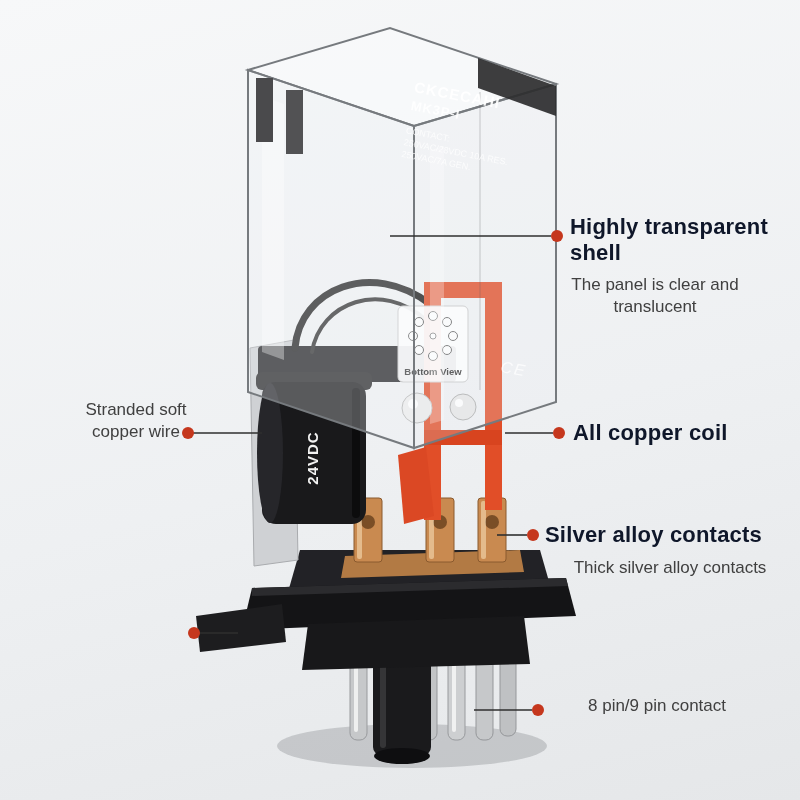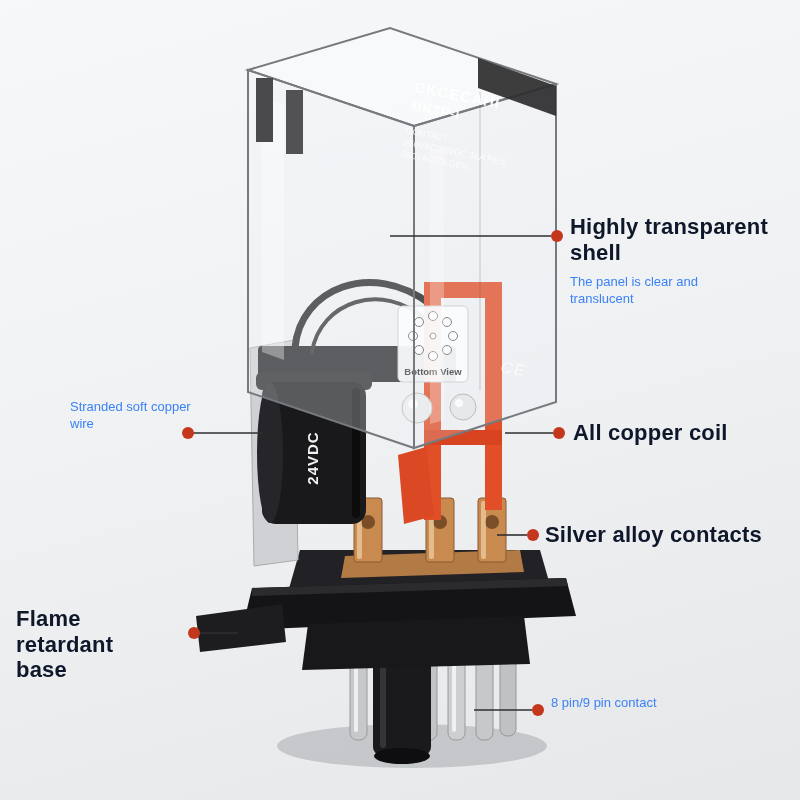--- a/index.html
+++ b/index.html
@@ -12,21 +12,21 @@
   .stage{position:relative;width:800px;height:800px}
   .art{position:absolute;left:0;top:0;width:800px;height:800px}
   svg text{font-family:"Liberation Sans",sans-serif}
 
   .callout{position:absolute}
   .callout h2{
     font-size:22px;font-weight:bold;color:#0f172a;
     line-height:1.16;letter-spacing:.2px;
   }
   .callout p{
-    margin-top:9px;font-size:13px;color:#3b82f6;line-height:1.28;
+    margin-top:9px;font-size:17px;color:#404040;line-height:1.28;text-align:center;
   }
   #c-shell {left:570px;top:214px;width:212px}
   #c-shell p{max-width:170px}
   #c-wire  {left:70px; top:390px;width:132px}
   #c-coil  {left:573px;top:420px;width:190px}
   #c-coil p{max-width:158px}
   #c-silver{left:545px;top:522px;width:250px}
   #c-base  {left:16px; top:606px;width:154px}
   #c-base p{width:210px}
   #c-pins  {left:551px;top:686px;width:212px}
@@ -180,23 +180,23 @@
   <div class="callout" id="c-wire">
     <p>Stranded soft copper wire</p>
   </div>
 
   <div class="callout" id="c-coil">
     <h2>All copper coil</h2>
   </div>
 
   <div class="callout" id="c-silver">
     <h2>Silver alloy contacts</h2>
+    <p>Thick silver alloy contacts</p>
   </div>
 
   <div class="callout" id="c-base">
-    <h2>Flame retardant base</h2>
   </div>
 
   <div class="callout" id="c-pins">
     <p>8 pin/9 pin contact</p>
   </div>
 
 </div>
 
 </body></html>

